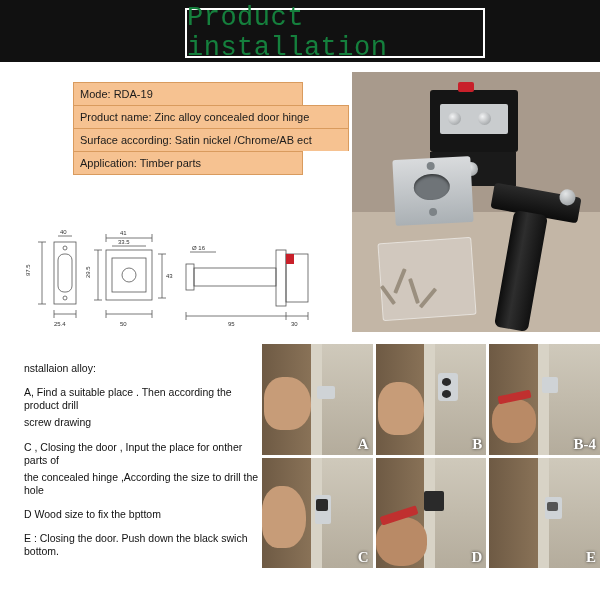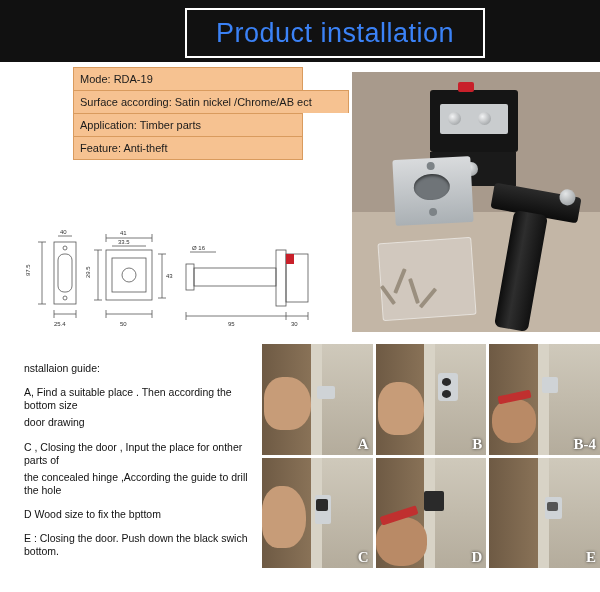--- a/index.html
+++ b/index.html
@@ -20,29 +20,29 @@
   .banner{
     position:absolute;left:0;top:0;width:600px;height:62px;
     background:#111111;
   }
   .banner-inner{
     position:absolute;left:185px;top:8px;width:296px;height:46px;
     border:2px solid #ffffff;
     display:flex;align-items:center;justify-content:center;
   }
   .banner-title{
-    color:#3b82f6;
-    font-family:Liberation Sans, sans-serif;
+    color:#15803d;
+    font-family:Liberation Mono, monospace;
     font-size:27px;
     letter-spacing:0.5px;
   }
 
   
   .spec{
-    position:absolute;left:28px;top:67px;width:230px;padding-left:45px;
+    position:absolute;left:28px;top:82px;width:230px;padding-left:45px;
   }
   .spec-row{
     background:#f6c291;
     border:1px solid #d99b5e;
     border-bottom:none;
     height:22px;
     display:flex;align-items:center;
     padding-left:6px;
     font-size:11px;
     color:#1b1b1b;
@@ -206,23 +206,23 @@
 <div class="page">
 
   <div class="banner">
     <div class="banner-inner">
       <span class="banner-title">Product installation</span>
     </div>
   </div>
 
   <div class="spec">
     <div class="spec-row">Mode: RDA-19</div>
+    <div class="spec-row wide">Product name: Zinc alloy concealed door hinge</div>
     <div class="spec-row wide">Surface according: Satin nickel /Chrome/AB ect</div>
     <div class="spec-row">Application: Timber parts</div>
-    <div class="spec-row">Feature: Anti-theft</div>
   </div>
 
   <div class="photo-main">
     <div class="wall"></div>
     <div class="floor"></div>
 
     <div class="hinge-box">
       <div class="red"></div>
       <div class="silver-strip"></div>
       <div class="scr1"></div>
@@ -306,25 +306,25 @@
         <text x="146" y="50">43</text>
         <text x="172" y="22">Ø 16</text>
         <text x="208" y="98">95</text>
         <text x="271" y="98">30</text>
       </g>
       <rect x="266" y="26" width="8" height="10" fill="#c8202a"></rect>
     </svg>
   </div>
 
   <div class="guide">
-    <div class="ln">nstallaion  guide:</div>
-    <div class="ln tight">A, Find a suitable place . Then according the bottom size</div>
-    <div class="ln">door drawing</div>
+    <div class="ln">nstallaion  alloy:</div>
+    <div class="ln tight">A, Find a suitable place . Then according the product drill</div>
+    <div class="ln">screw drawing</div>
     <div class="ln tight">C , Closing the door , Input the place for onther parts of</div>
-    <div class="ln">the concealed hinge ,According the guide to drill the hole</div>
+    <div class="ln">the concealed hinge ,According the size to drill the hole</div>
     <div class="ln">D  Wood size to fix the bpttom</div>
     <div class="ln">E : Closing the door. Push down the black swich bottom.</div>
   </div>
 
   <div class="grid">
 
     <div class="cell">
       <div class="door"></div>
       <div class="frame"></div>
       <div class="wallr"></div>

